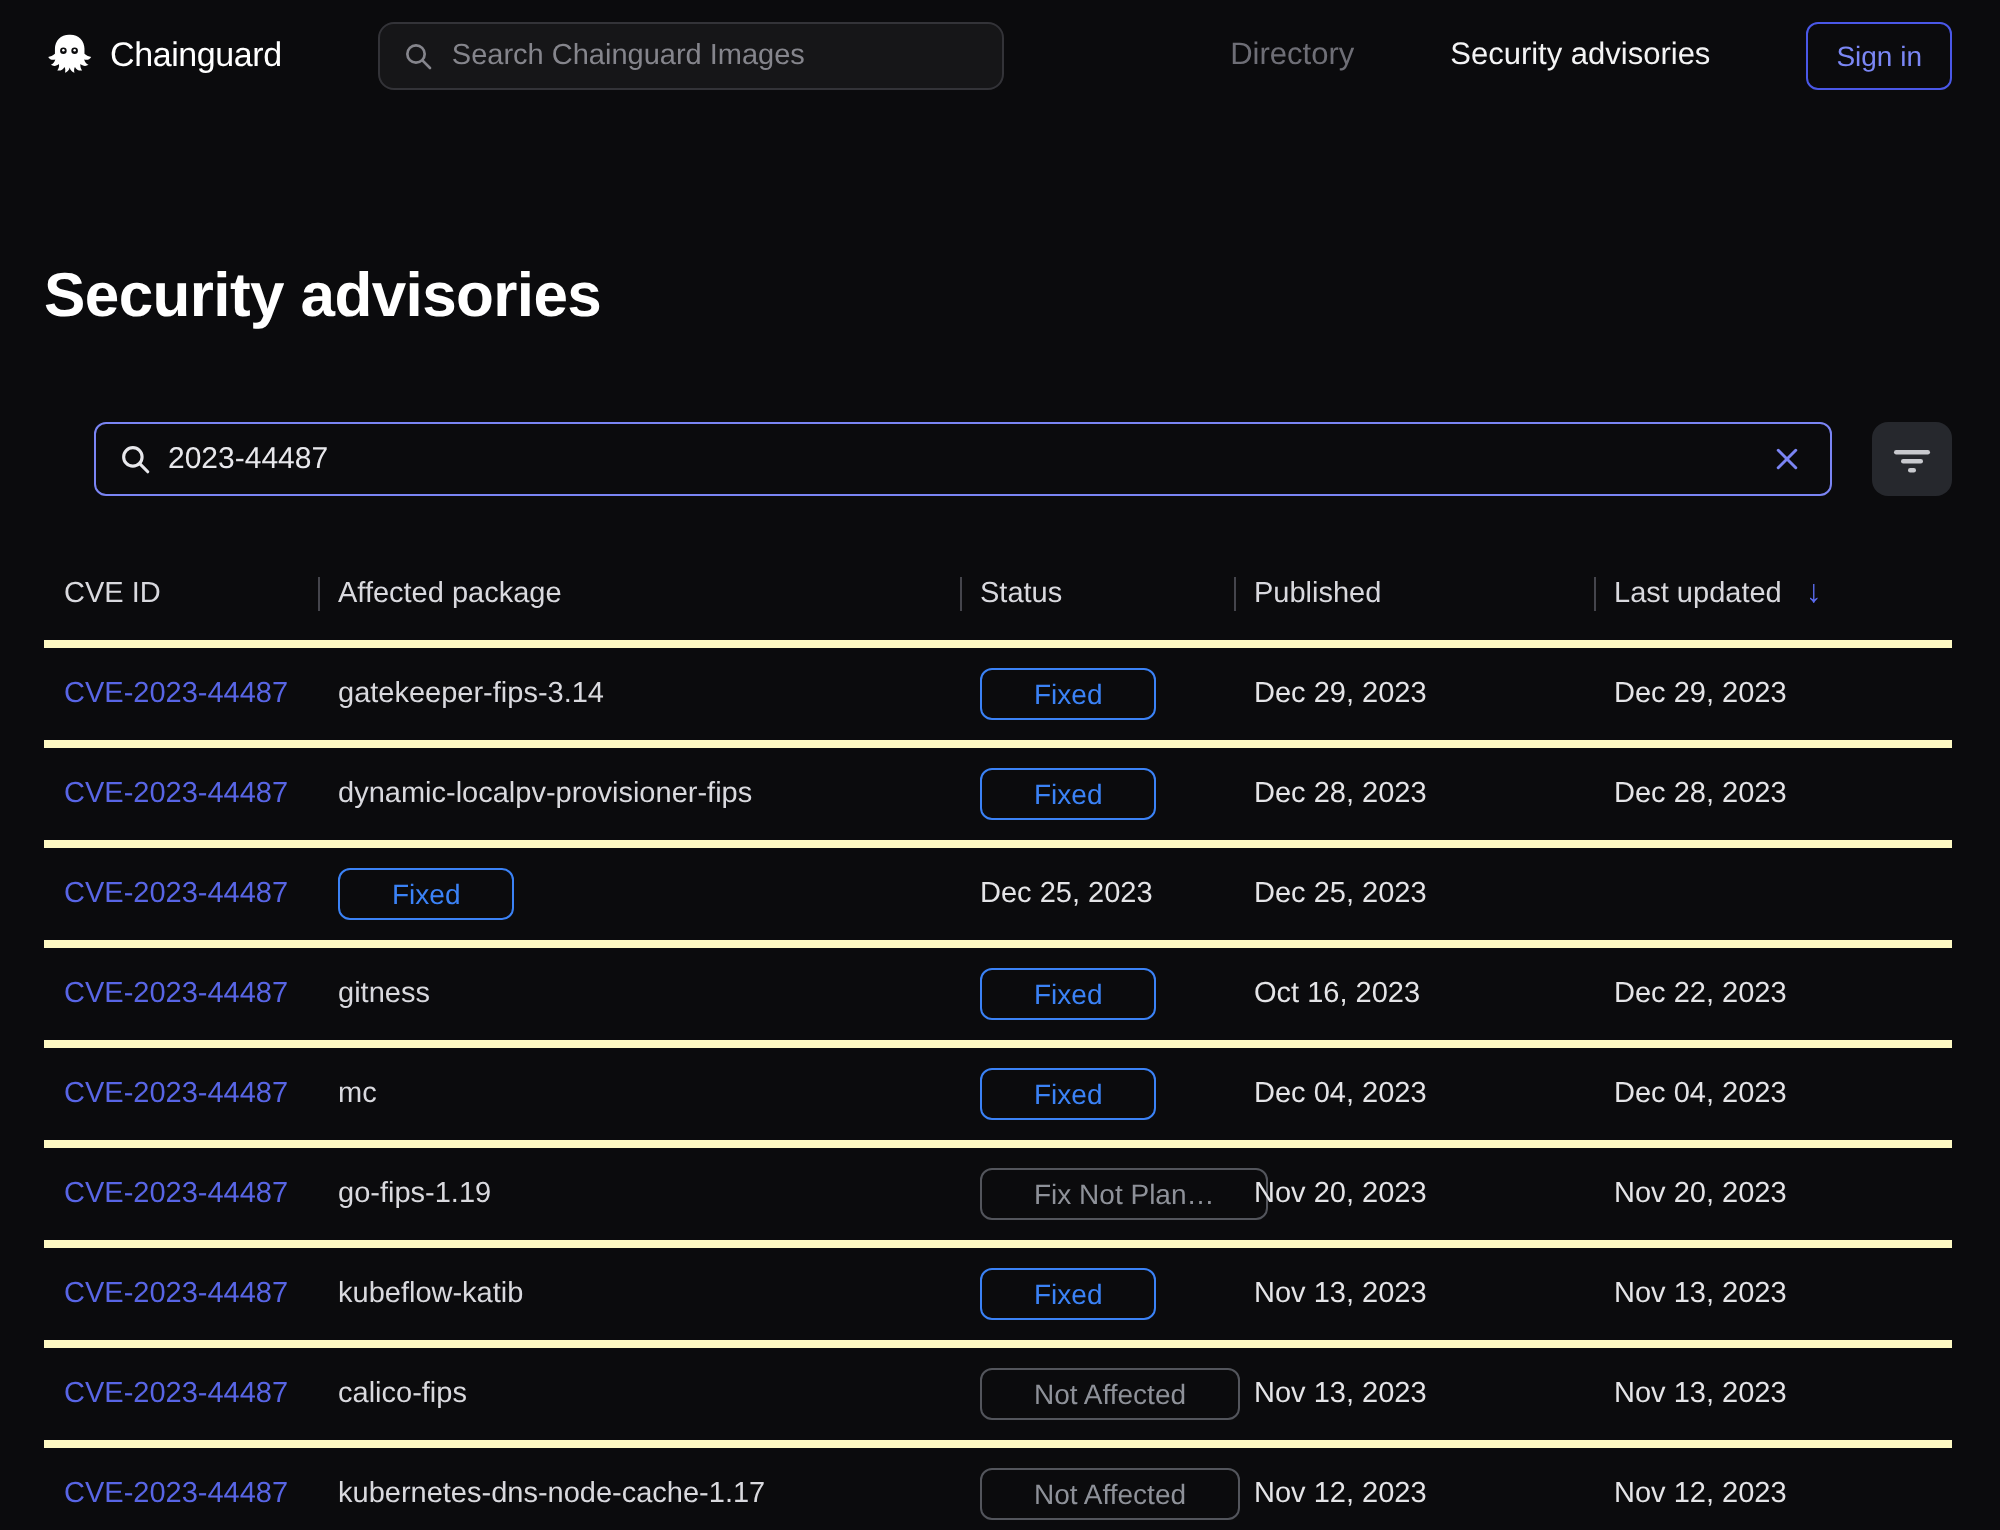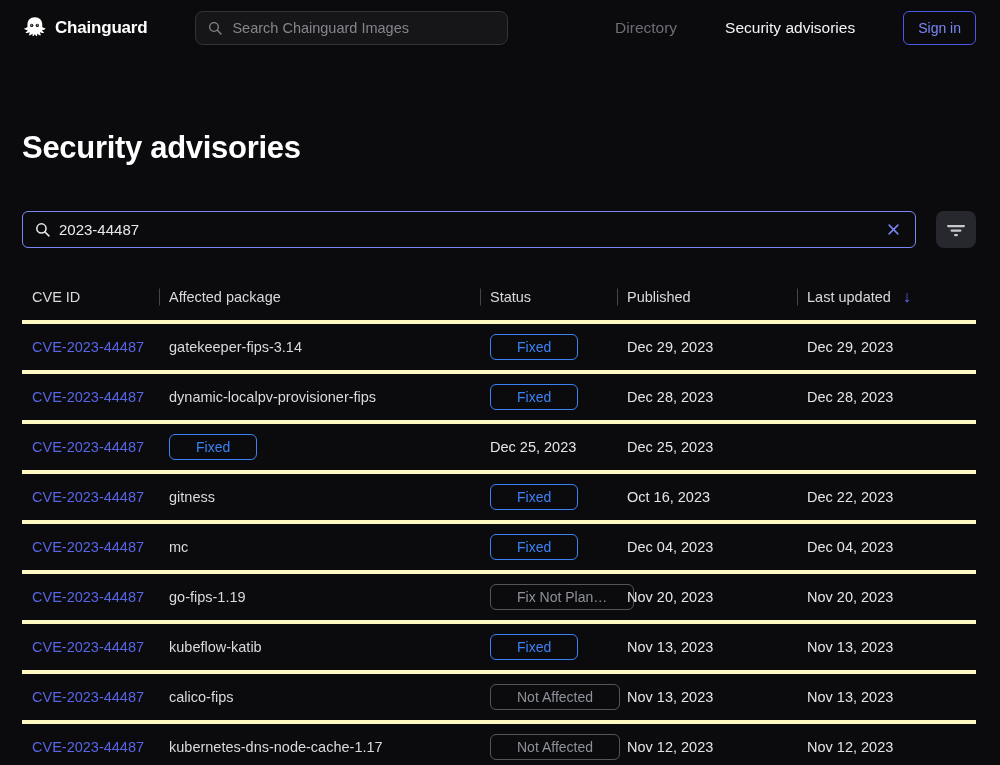--- a/index.html
+++ b/index.html
@@ -11,21 +11,21 @@
   }
 
   
   .navbar {
     height: 55px;
     display: flex;
     align-items: center;
     padding: 0 24px 0 22px;
   }
   .logo { display: flex; align-items: center; gap: 8px; }
-  .logo-text { color: #ffffff; font-weight: bold; font-size: 17px; letter-spacing: -0.2px; }
+  .logo-text { color: #ffffff; font-weight: normal; font-size: 17px; letter-spacing: -0.2px; }
   .nav-search {
     margin-left: 48px;
     width: 313px;
     height: 34px;
     background: #161618;
     border: 1px solid #333338;
     border-radius: 8px;
     display: flex;
     align-items: center;
     padding: 0 11px;
@@ -74,20 +74,21 @@
   .adv-search {
     flex: 1;
     height: 37px;
     border: 1.5px solid #7b85f4;
     border-radius: 6px;
     background: transparent;
     display: flex;
     align-items: center;
     padding: 0 12px 0 11px;
     gap: 8px;
+    margin-left: 25px;
   }
   .adv-search input {
     flex: 1;
     background: transparent;
     border: none;
     outline: none;
     color: #e8e8ec;
     font-size: 15px;
     font-family: "Liberation Sans", sans-serif;
   }

